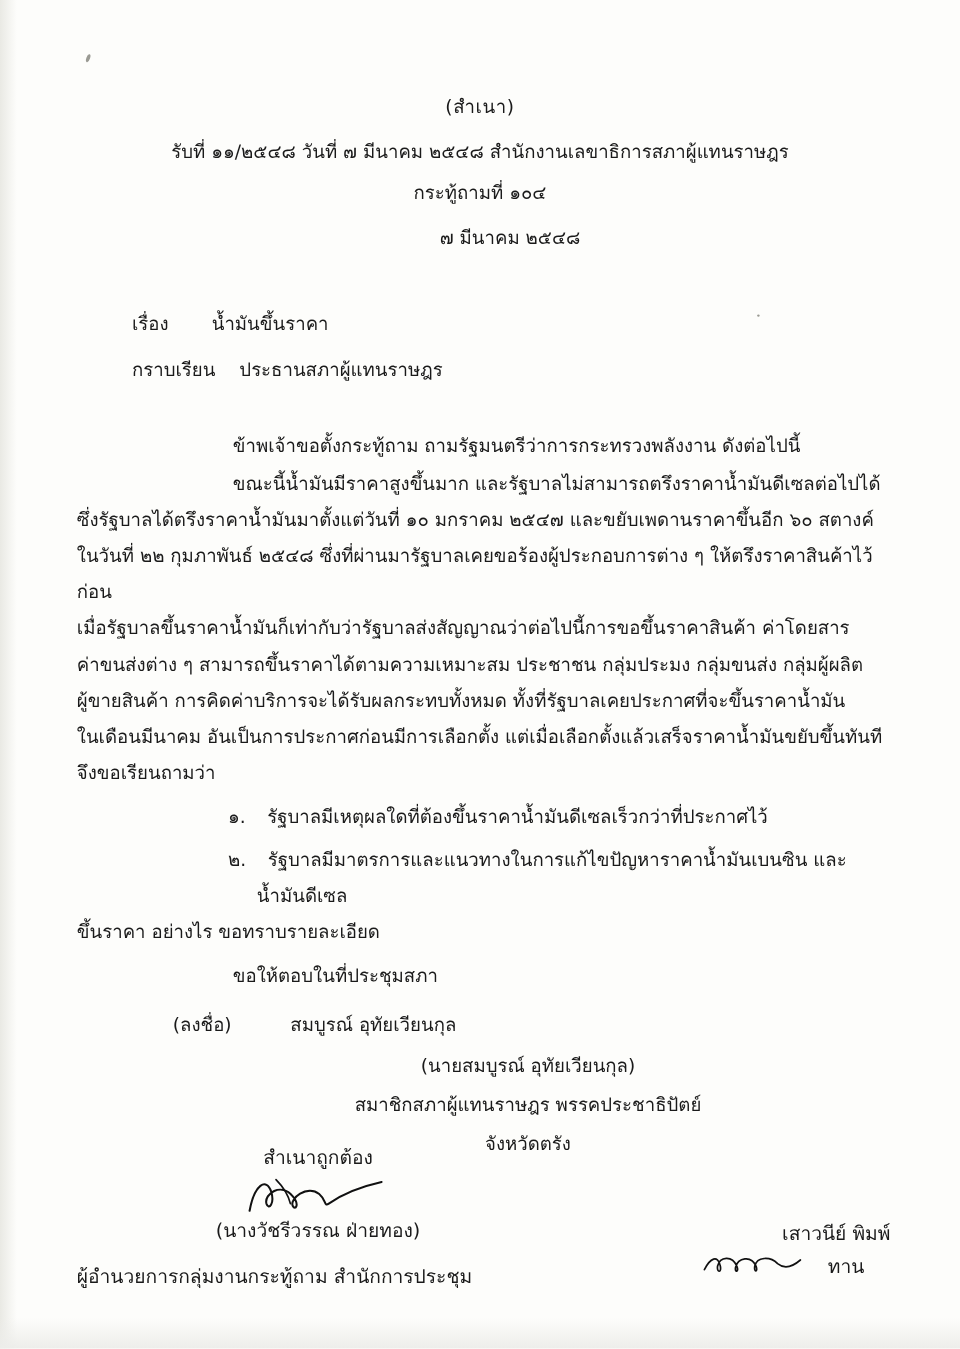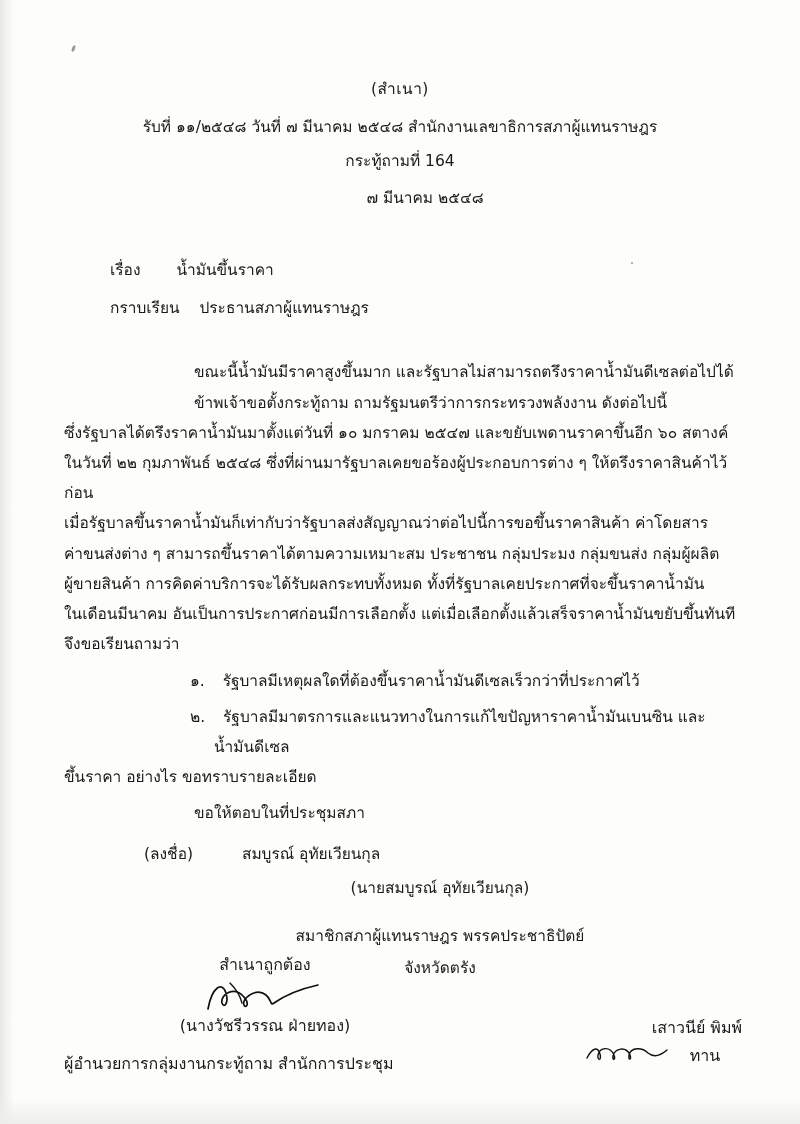--- a/index.html
+++ b/index.html
@@ -161,40 +161,40 @@
   <div class="scan-edge-bottom"></div>
   <div class="speck" style="left:72px; top:45px; width:3px; height:7px; transform:rotate(20deg);"></div>
   <div class="speck" style="left:631px; top:262px; width:2px; height:2px;"></div>
 
   <div class="doc">
 
     <div class="copy-mark">(สำเนา)</div>
 
     <div class="recv-line">รับที่ ๑๑/๒๕๔๘ วันที่ ๗ มีนาคม ๒๕๔๘ สำนักงานเลขาธิการสภาผู้แทนราษฎร</div>
 
-    <div class="q-no">กระทู้ถามที่ 164</div>
+    <div class="q-no">กระทู้ถามที่ ๑๐๔</div>
 
 
     <div class="date-line">๗ มีนาคม ๒๕๔๘</div>
 
     <div class="subject">
       <span>เรื่อง</span>
       <span style="display:inline-block; width:26px;"></span>
       <span>น้ำมันขึ้นราคา</span>
     </div>
 
     <div class="to-line">
       <span>กราบเรียน</span>
       <span style="display:inline-block; width:10px;"></span>
       <span>ประธานสภาผู้แทนราษฎร</span>
     </div>
 
     <div class="body">
+      <p class="line first">ข้าพเจ้าขอตั้งกระทู้ถาม ถามรัฐมนตรีว่าการกระทรวงพลังงาน ดังต่อไปนี้</p>
       <p class="line second">ขณะนี้น้ำมันมีราคาสูงขึ้นมาก และรัฐบาลไม่สามารถตรึงราคาน้ำมันดีเซลต่อไปได้</p>
-      <p class="line first">ข้าพเจ้าขอตั้งกระทู้ถาม ถามรัฐมนตรีว่าการกระทรวงพลังงาน ดังต่อไปนี้</p>
       <p class="line">ซึ่งรัฐบาลได้ตรึงราคาน้ำมันมาตั้งแต่วันที่ ๑๐ มกราคม ๒๕๔๗ และขยับเพดานราคาขึ้นอีก ๖๐ สตางค์</p>
       <p class="line">ในวันที่ ๒๒ กุมภาพันธ์ ๒๕๔๘ ซึ่งที่ผ่านมารัฐบาลเคยขอร้องผู้ประกอบการต่าง ๆ ให้ตรึงราคาสินค้าไว้ก่อน</p>
       <p class="line">เมื่อรัฐบาลขึ้นราคาน้ำมันก็เท่ากับว่ารัฐบาลส่งสัญญาณว่าต่อไปนี้การขอขึ้นราคาสินค้า ค่าโดยสาร</p>
       <p class="line">ค่าขนส่งต่าง ๆ สามารถขึ้นราคาได้ตามความเหมาะสม ประชาชน กลุ่มประมง กลุ่มขนส่ง กลุ่มผู้ผลิต</p>
       <p class="line">ผู้ขายสินค้า การคิดค่าบริการจะได้รับผลกระทบทั้งหมด ทั้งที่รัฐบาลเคยประกาศที่จะขึ้นราคาน้ำมัน</p>
       <p class="line">ในเดือนมีนาคม อันเป็นการประกาศก่อนมีการเลือกตั้ง แต่เมื่อเลือกตั้งแล้วเสร็จราคาน้ำมันขยับขึ้นทันที</p>
       <p class="line">จึงขอเรียนถามว่า</p>
     </div>
 
     <div class="item-wrap item">
@@ -212,21 +212,21 @@
 
     <div class="ask-line">ขอให้ตอบในที่ประชุมสภา</div>
 
 
     <div class="sign-row">
       <span class="sign-label">(ลงชื่อ)</span>
       <span class="sign-name">สมบูรณ์ อุทัยเวียนกุล</span>
     </div>
 
     <div class="closing" style="margin-top:4px;">(นายสมบูรณ์ อุทัยเวียนกุล)</div>
-    <div class="closing" style="margin-top:18px;">สมาชิกสภาผู้แทนราษฎร พรรคประชาธิปัตย์</div>
+    <div class="closing" style="margin-top:3px;">สมาชิกสภาผู้แทนราษฎร พรรคประชาธิปัตย์</div>
     <div class="closing" style="margin-top:2px;">จังหวัดตรัง</div>
 
   </div>
 
   <div class="footer-block">
     <div class="footer-cert">สำเนาถูกต้อง</div>
     <div class="sig-scribble">
       <svg width="130" height="34" viewBox="0 0 130 34" aria-hidden="true">
         <path d="M8 30 C12 8, 22 2, 26 14 C29 24, 24 30, 22 24 C20 16, 34 6, 44 18 C50 25, 46 30, 44 26 C41 20, 56 8, 66 16 C72 21, 70 27, 74 24 C84 17, 100 10, 118 6" fill="none" stroke="#111" stroke-width="1.7" stroke-linecap="round"></path>
         <path d="M30 4 C36 10, 40 16, 42 24" fill="none" stroke="#111" stroke-width="1.4" stroke-linecap="round"></path>

